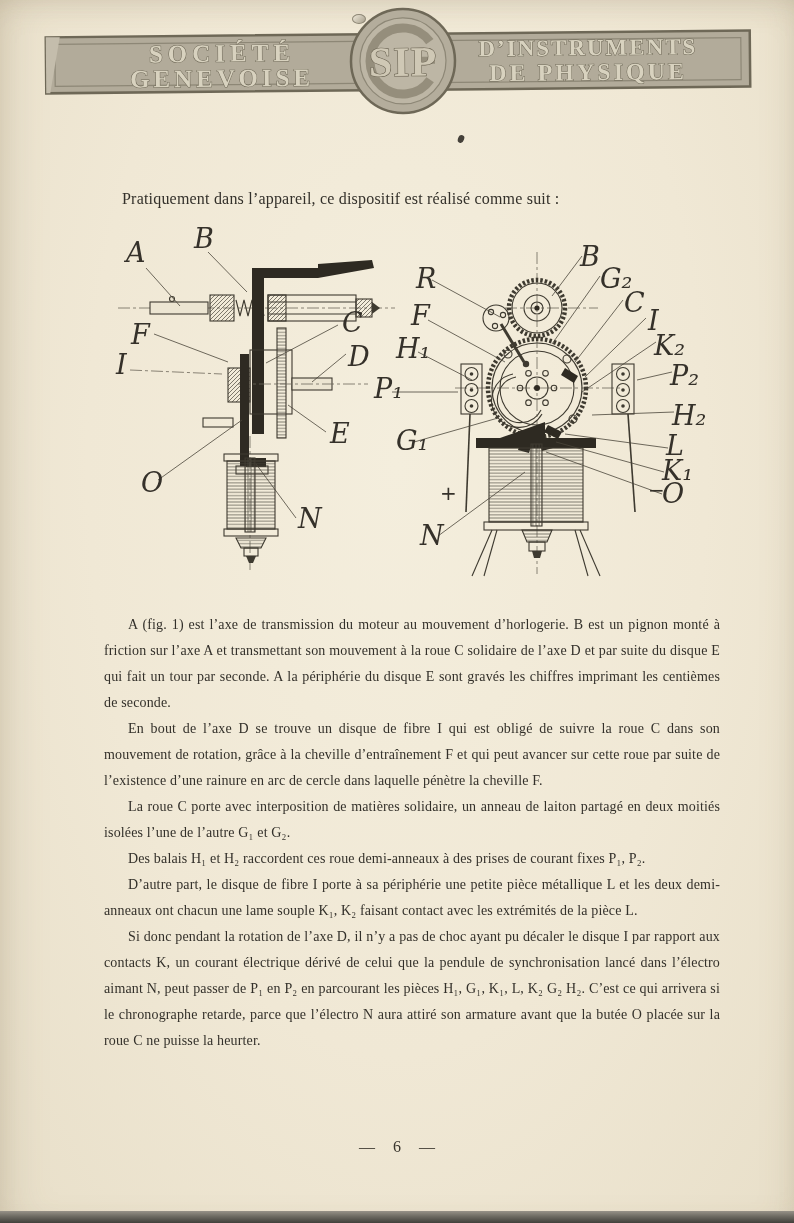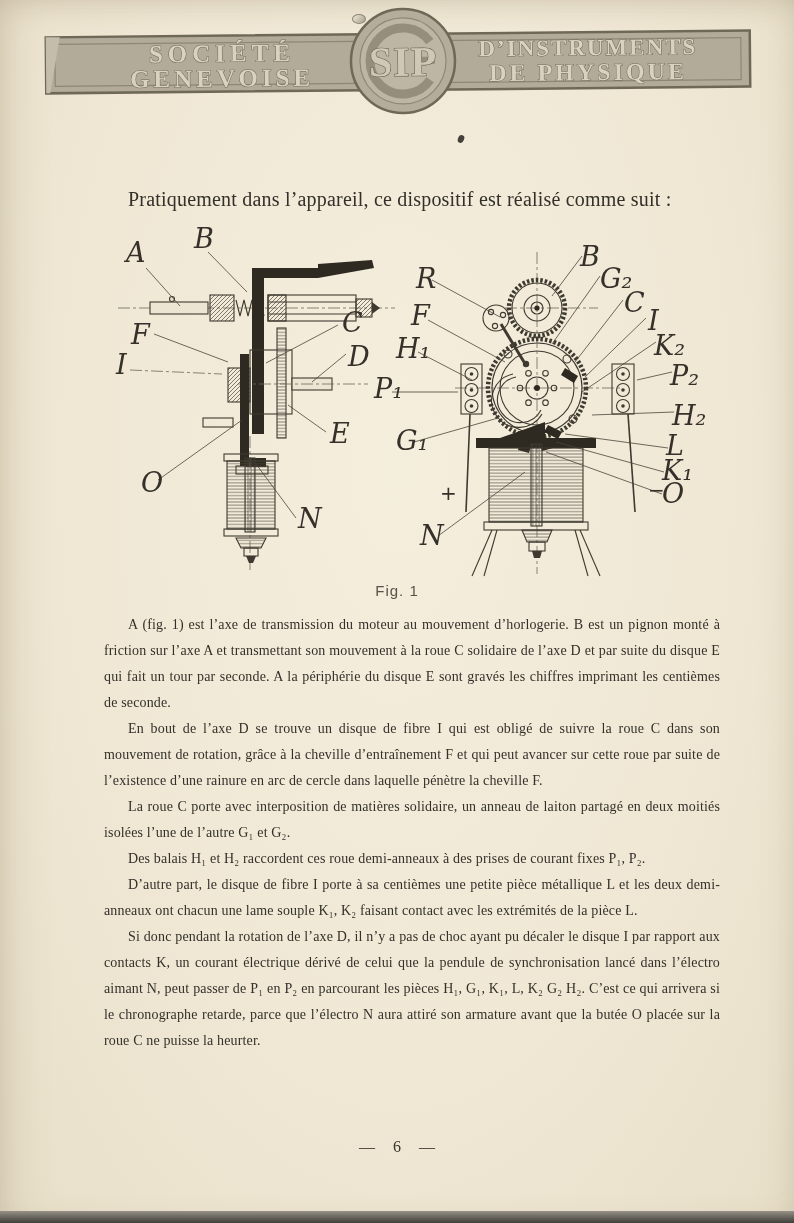--- a/index.html
+++ b/index.html
@@ -7,21 +7,21 @@
     position:relative;width:794px;height:1223px;overflow:hidden;
     background:radial-gradient(ellipse at 50% 38%, #f4eedd 0%, #f0e8d5 55%, #e8dfc9 100%);
     box-shadow:inset 22px 0 50px -24px rgba(120,100,70,.28), inset -16px 0 40px -22px rgba(120,100,70,.22), inset 0 18px 40px -24px rgba(120,100,70,.20);
     font-family:"Liberation Serif","DejaVu Serif",serif;color:#33302a;
   }
   .banner-svg{position:absolute;left:0;top:28;width:794px;height:130px;}
   .staple{position:absolute;left:352px;top:14px;width:12px;height:8px;border-radius:50%;
     background:linear-gradient(135deg,#efe9da,#a79f8c);border:1px solid #8d8675;}
   .inkdot{position:absolute;left:458px;top:135px;width:6px;height:8px;background:#45413a;
     border-radius:60% 40% 55% 45%;transform:rotate(18deg);}
-  .intro{position:absolute;left:92px;top:187px;width:616px;font-size:20px;line-height:24px;
+  .intro{position:absolute;left:86px;top:187px;width:616px;font-size:16px;line-height:24px;
     text-indent:36px;letter-spacing:.2px;}
   .fig-svg{position:absolute;left:0;top:222px;width:794px;height:358px;}
   .figcaption{position:absolute;left:0;top:582px;width:794px;text-align:center;
     font-family:"Liberation Sans","DejaVu Sans",sans-serif;font-size:15px;color:#585349;letter-spacing:1px;}
   .bodytext{position:absolute;left:104px;top:612px;width:616px;font-size:14px;line-height:26px;
     text-align:justify;letter-spacing:.15px;}
   .bodytext p{margin:0;text-indent:24px;}
   .pagenum{position:absolute;left:0;top:1138px;width:794px;text-align:center;font-size:16px;
     color:#3a362e;word-spacing:14px;}
   .bottom-edge{position:absolute;left:0;bottom:0;width:794px;height:12px;
@@ -234,27 +234,26 @@
       <text class="flabel" x="670" y="163">P₂</text>
       <text class="flabel" x="672" y="203">H₂</text>
       <text class="flabel" x="666" y="233">L</text>
       <text class="flabel" x="662" y="258">K₁</text>
       <text class="flabel" x="662" y="281">O</text>
       <text class="sign" x="440" y="278">+</text>
       <text class="sign" x="648" y="275">−</text>
     </g>
   </svg>
 
-  <div class="figcaption">Fig. 1</div>
 
   <div class="bodytext">
     <p>A (fig. 1) est l’axe de transmission du moteur au mouvement d’horlogerie. B est un pignon monté à friction sur l’axe A et transmettant son mouvement à la roue C solidaire de l’axe D et par suite du disque E qui fait un tour par seconde. A la périphérie du disque E sont gravés les chiffres imprimant les centièmes de seconde.</p>
     <p>En bout de l’axe D se trouve un disque de fibre I qui est obligé de suivre la roue C dans son mouvement de rotation, grâce à la cheville d’entraînement F et qui peut avancer sur cette roue par suite de l’existence d’une rainure en arc de cercle dans laquelle pénètre la cheville F.</p>
     <p>La roue C porte avec interposition de matières solidaire, un anneau de laiton partagé en deux moitiés isolées l’une de l’autre G₁ et G₂.</p>
     <p>Des balais H₁ et H₂ raccordent ces roue demi-anneaux à des prises de courant fixes P₁, P₂.</p>
-    <p>D’autre part, le disque de fibre I porte à sa centièmes une petite pièce métallique L et les deux demi-anneaux ont chacun une lame souple K₁, K₂ faisant contact avec les extrémités de la pièce L.</p>
+    <p>D’autre part, le disque de fibre I porte à sa périphérie une petite pièce métallique L et les deux demi-anneaux ont chacun une lame souple K₁, K₂ faisant contact avec les extrémités de la pièce L.</p>
     <p>Si donc pendant la rotation de l’axe D, il n’y a pas de choc ayant pu décaler le disque I par rapport aux contacts K, un courant électrique dérivé de celui que la pendule de synchronisation lancé dans l’électro aimant N, peut passer de P₁ en P₂ en parcourant les pièces H₁, G₁, K₁, L, K₂ G₂ H₂. C’est ce qui arrivera si le chronographe retarde, parce que l’électro N aura attiré son armature avant que la butée O placée sur la roue C ne puisse la heurter.</p>
   </div>
 
   <div class="pagenum">— 6 —</div>
 
   <div class="bottom-edge"></div>
 </div>
 
 </body></html>

